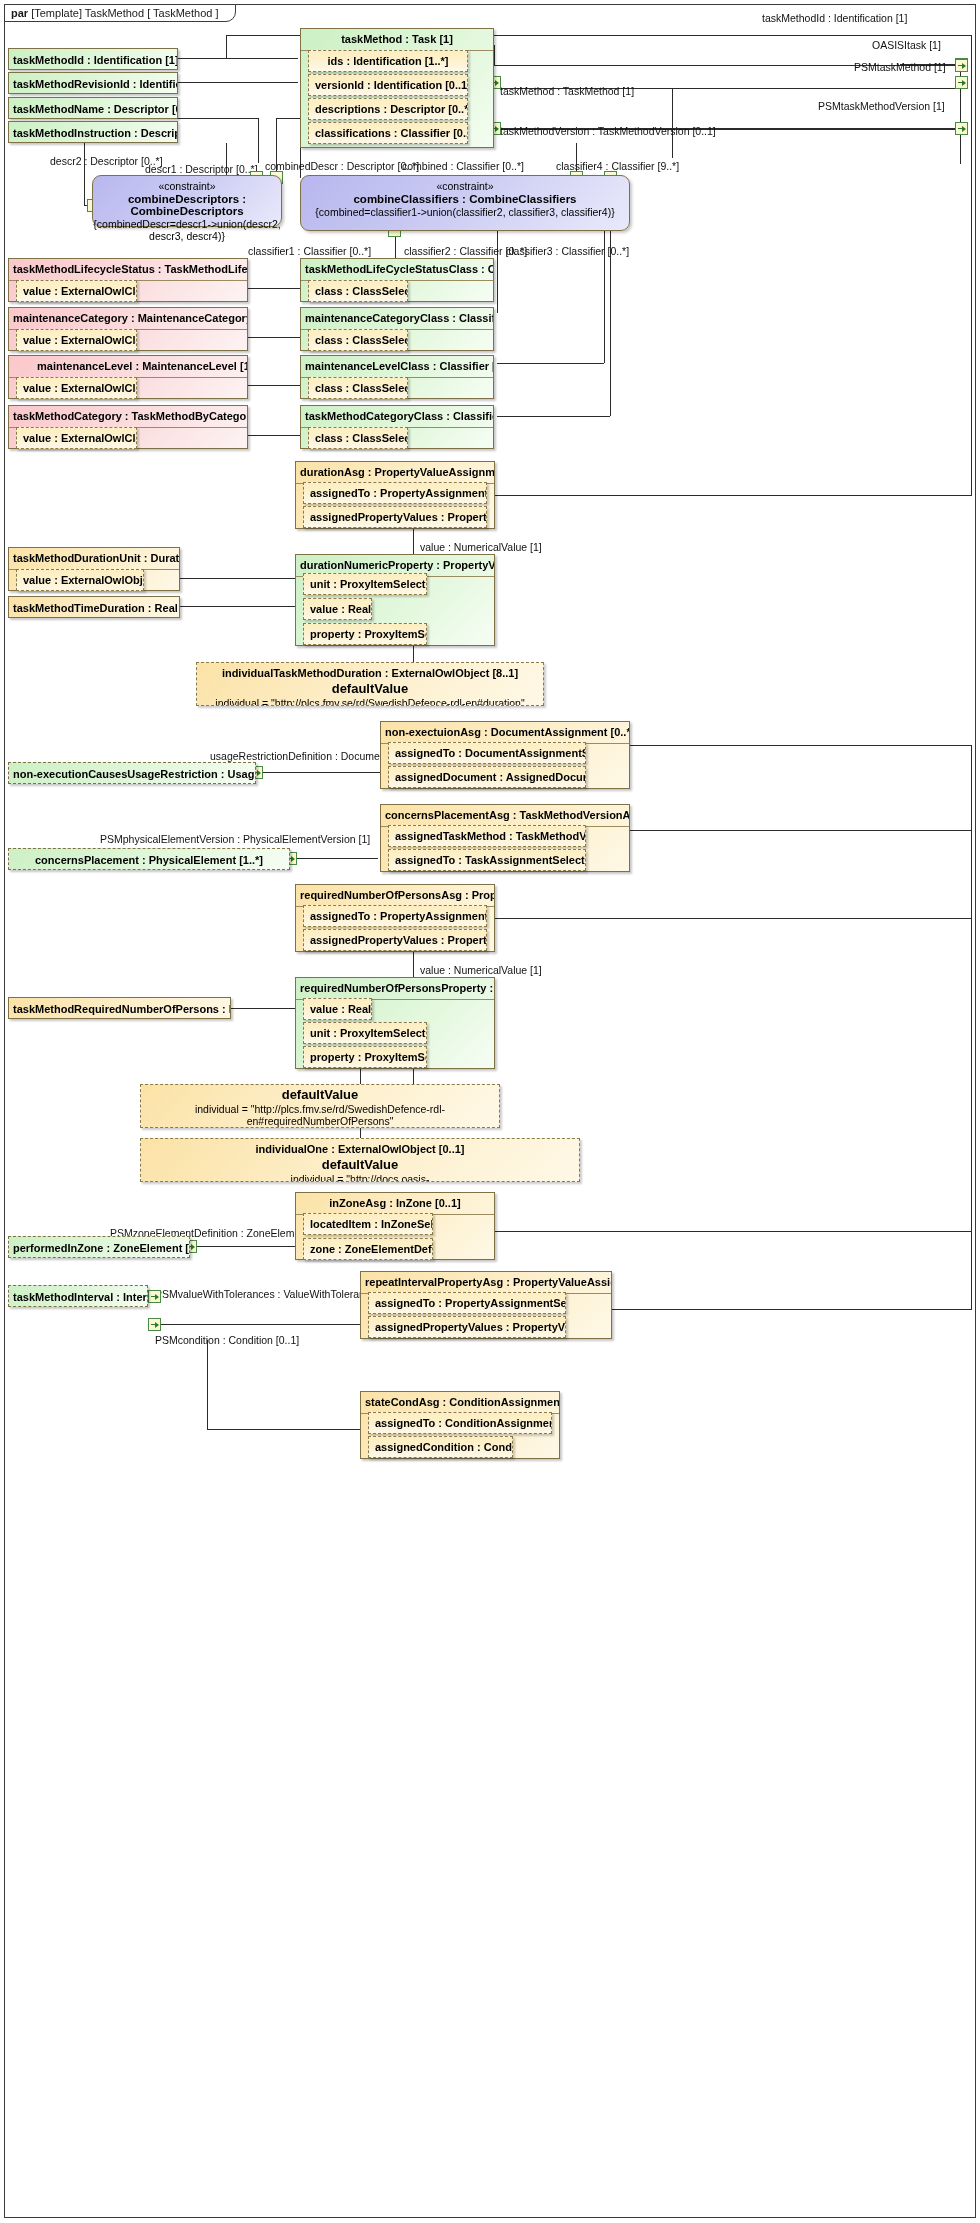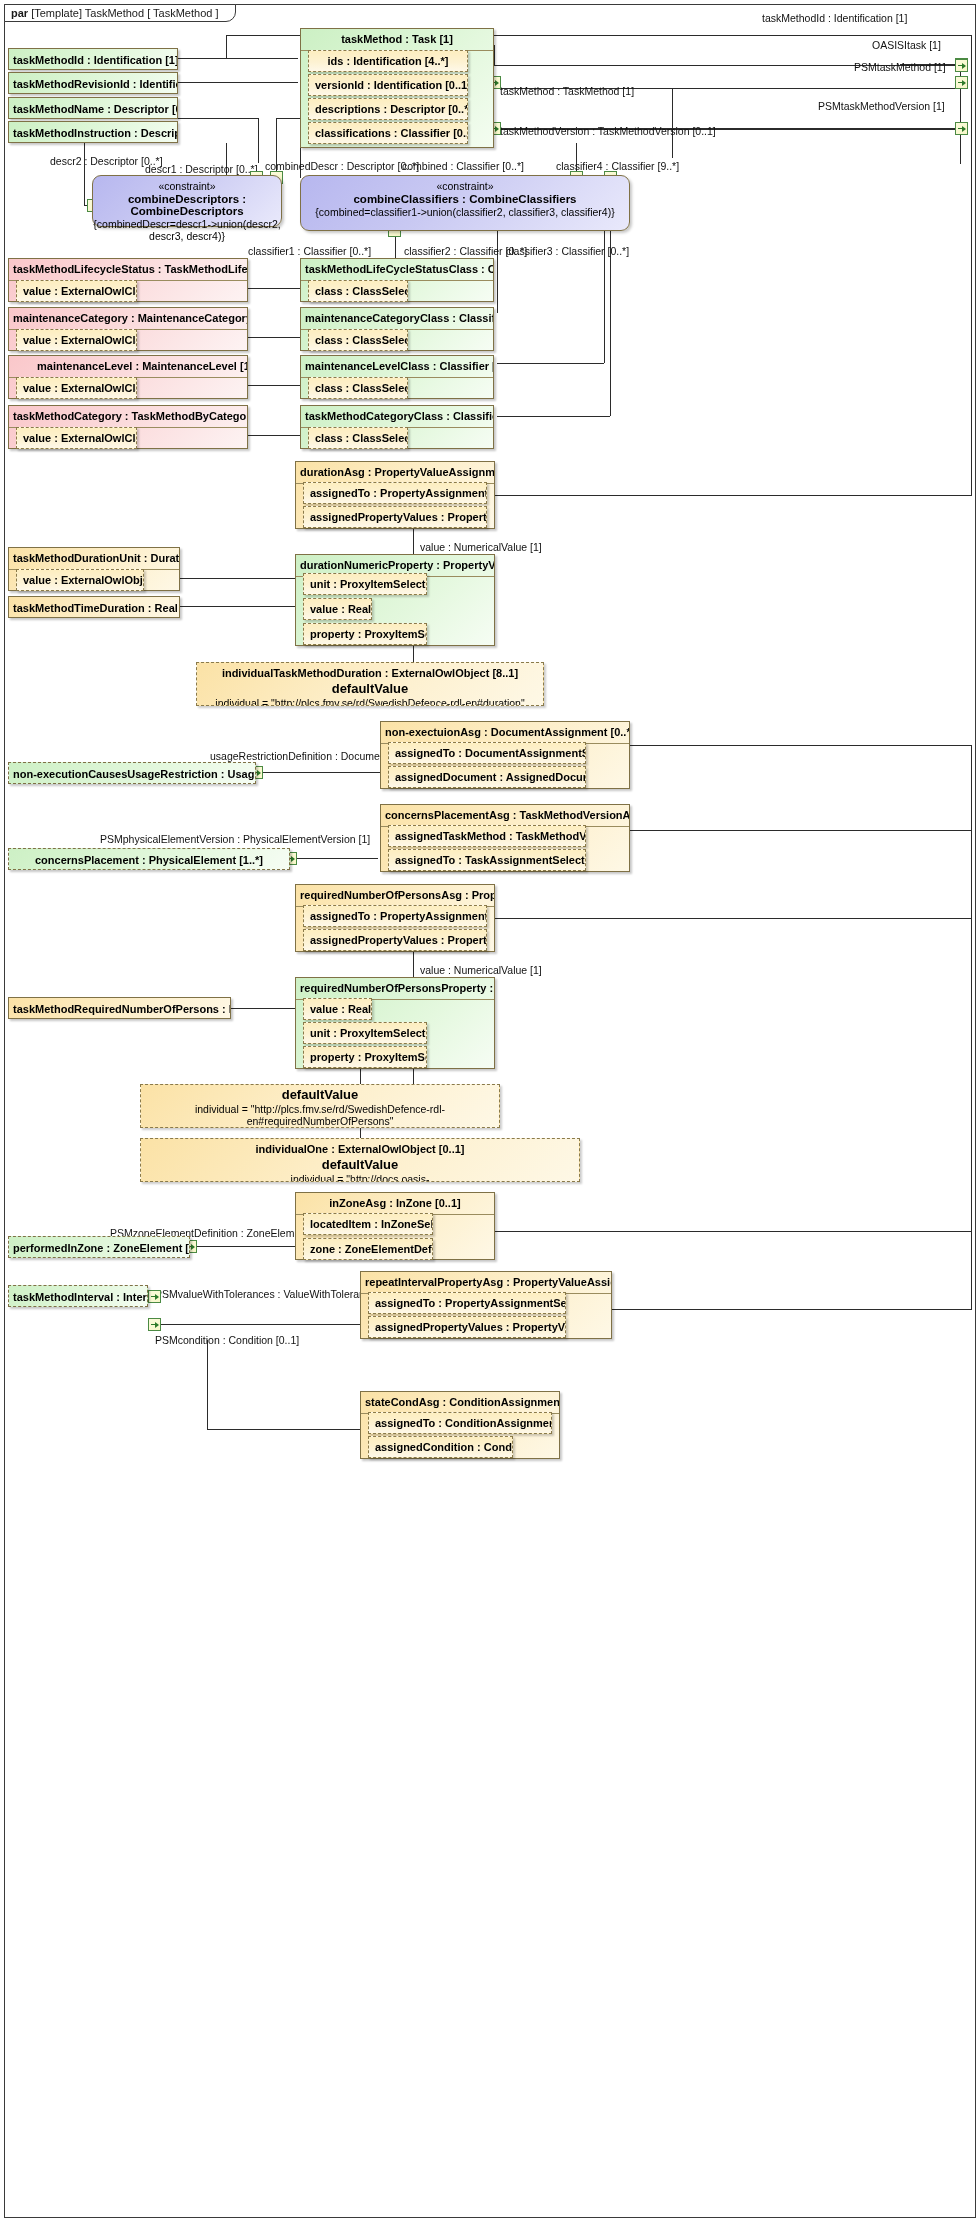--- a/index.html
+++ b/index.html
@@ -264,21 +264,21 @@
   </div>
 
   <div class="pbox simple fill-green" style="left:8px;top:121px;width:170px;height:22px;">
     <div class="hdr">taskMethodInstruction : Descriptor [0..1]</div>
   </div>
 
   <div class="pbox fill-green" style="left:300px;top:28px;width:194px;height:120px;">
     <div class="hdr">taskMethod : Task [1]</div>
     <div class="sep" style="top:21px;"></div>
   </div>
-  <div class="attr centered" style="left:308px;top:50px;width:160px;">ids : Identification [4..*]</div>
+  <div class="attr centered" style="left:308px;top:50px;width:160px;">ids : Identification [1..*]</div>
   <div class="attr centered" style="left:308px;top:74px;width:160px;">versionId : Identification [0..1]</div>
   <div class="attr centered" style="left:308px;top:98px;width:160px;">descriptions : Descriptor [0..*]</div>
   <div class="attr centered" style="left:308px;top:122px;width:160px;">classifications : Classifier [0..*]</div>
 
   <div class="cbox" style="left:92px;top:175px;width:190px;height:52px;">
     <span class="st">«constraint»</span>
     <span class="nm">combineDescriptors : CombineDescriptors</span>
     <span class="ex">{combinedDescr=descr1-&gt;union(descr2, descr3, descr4)}</span>
   </div>
 

